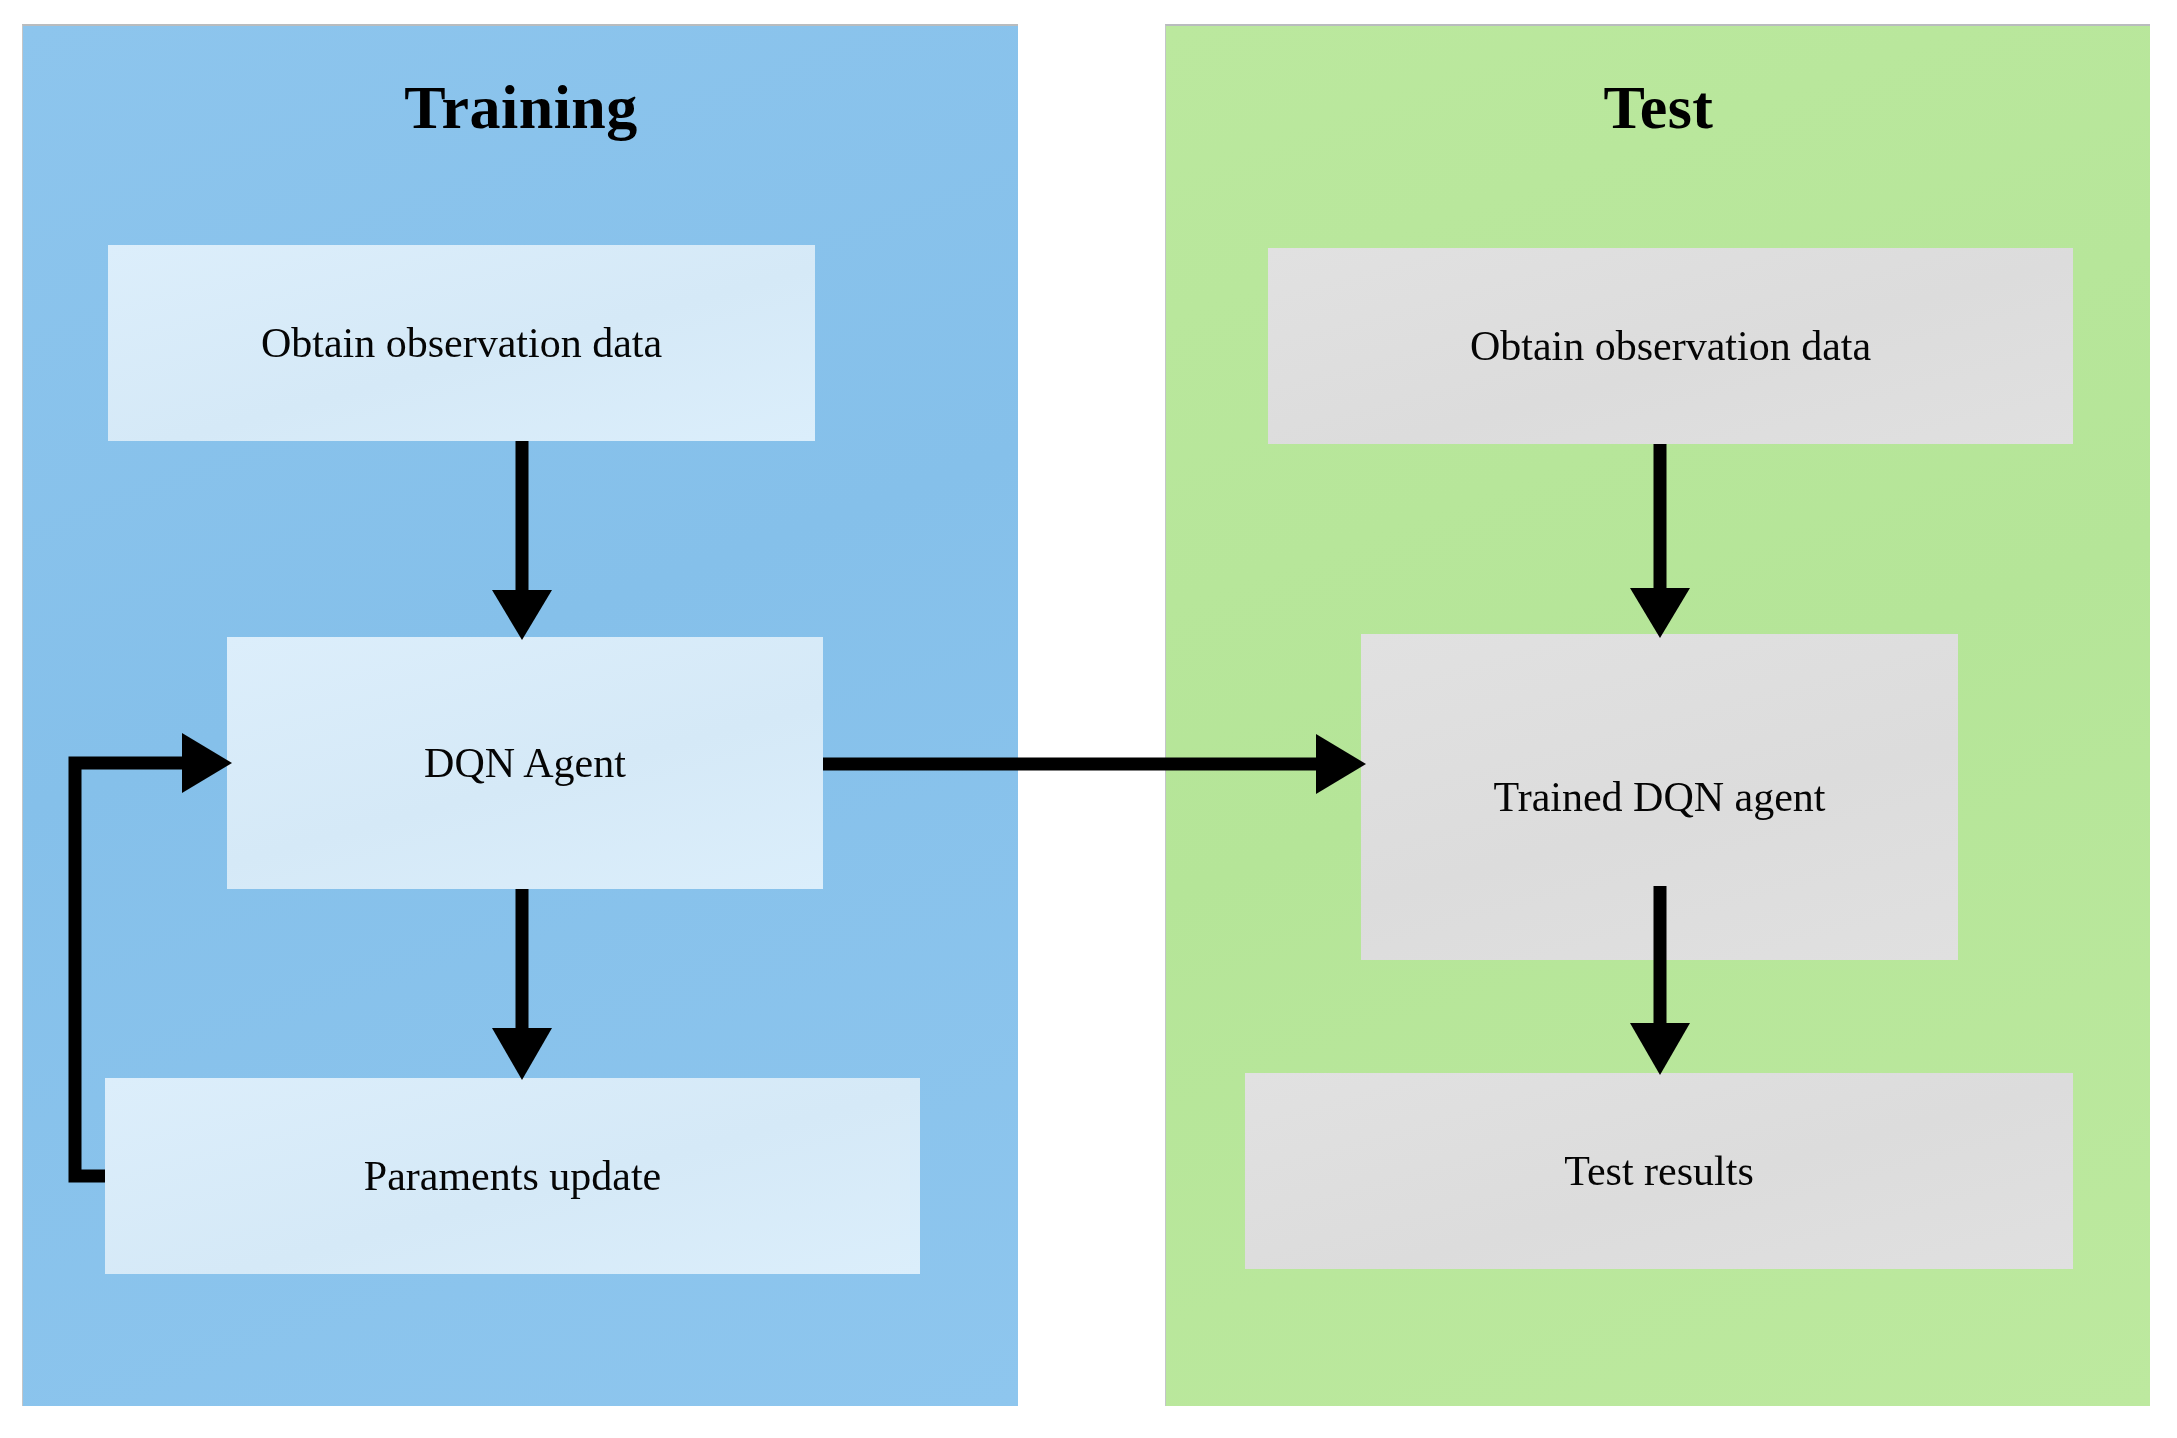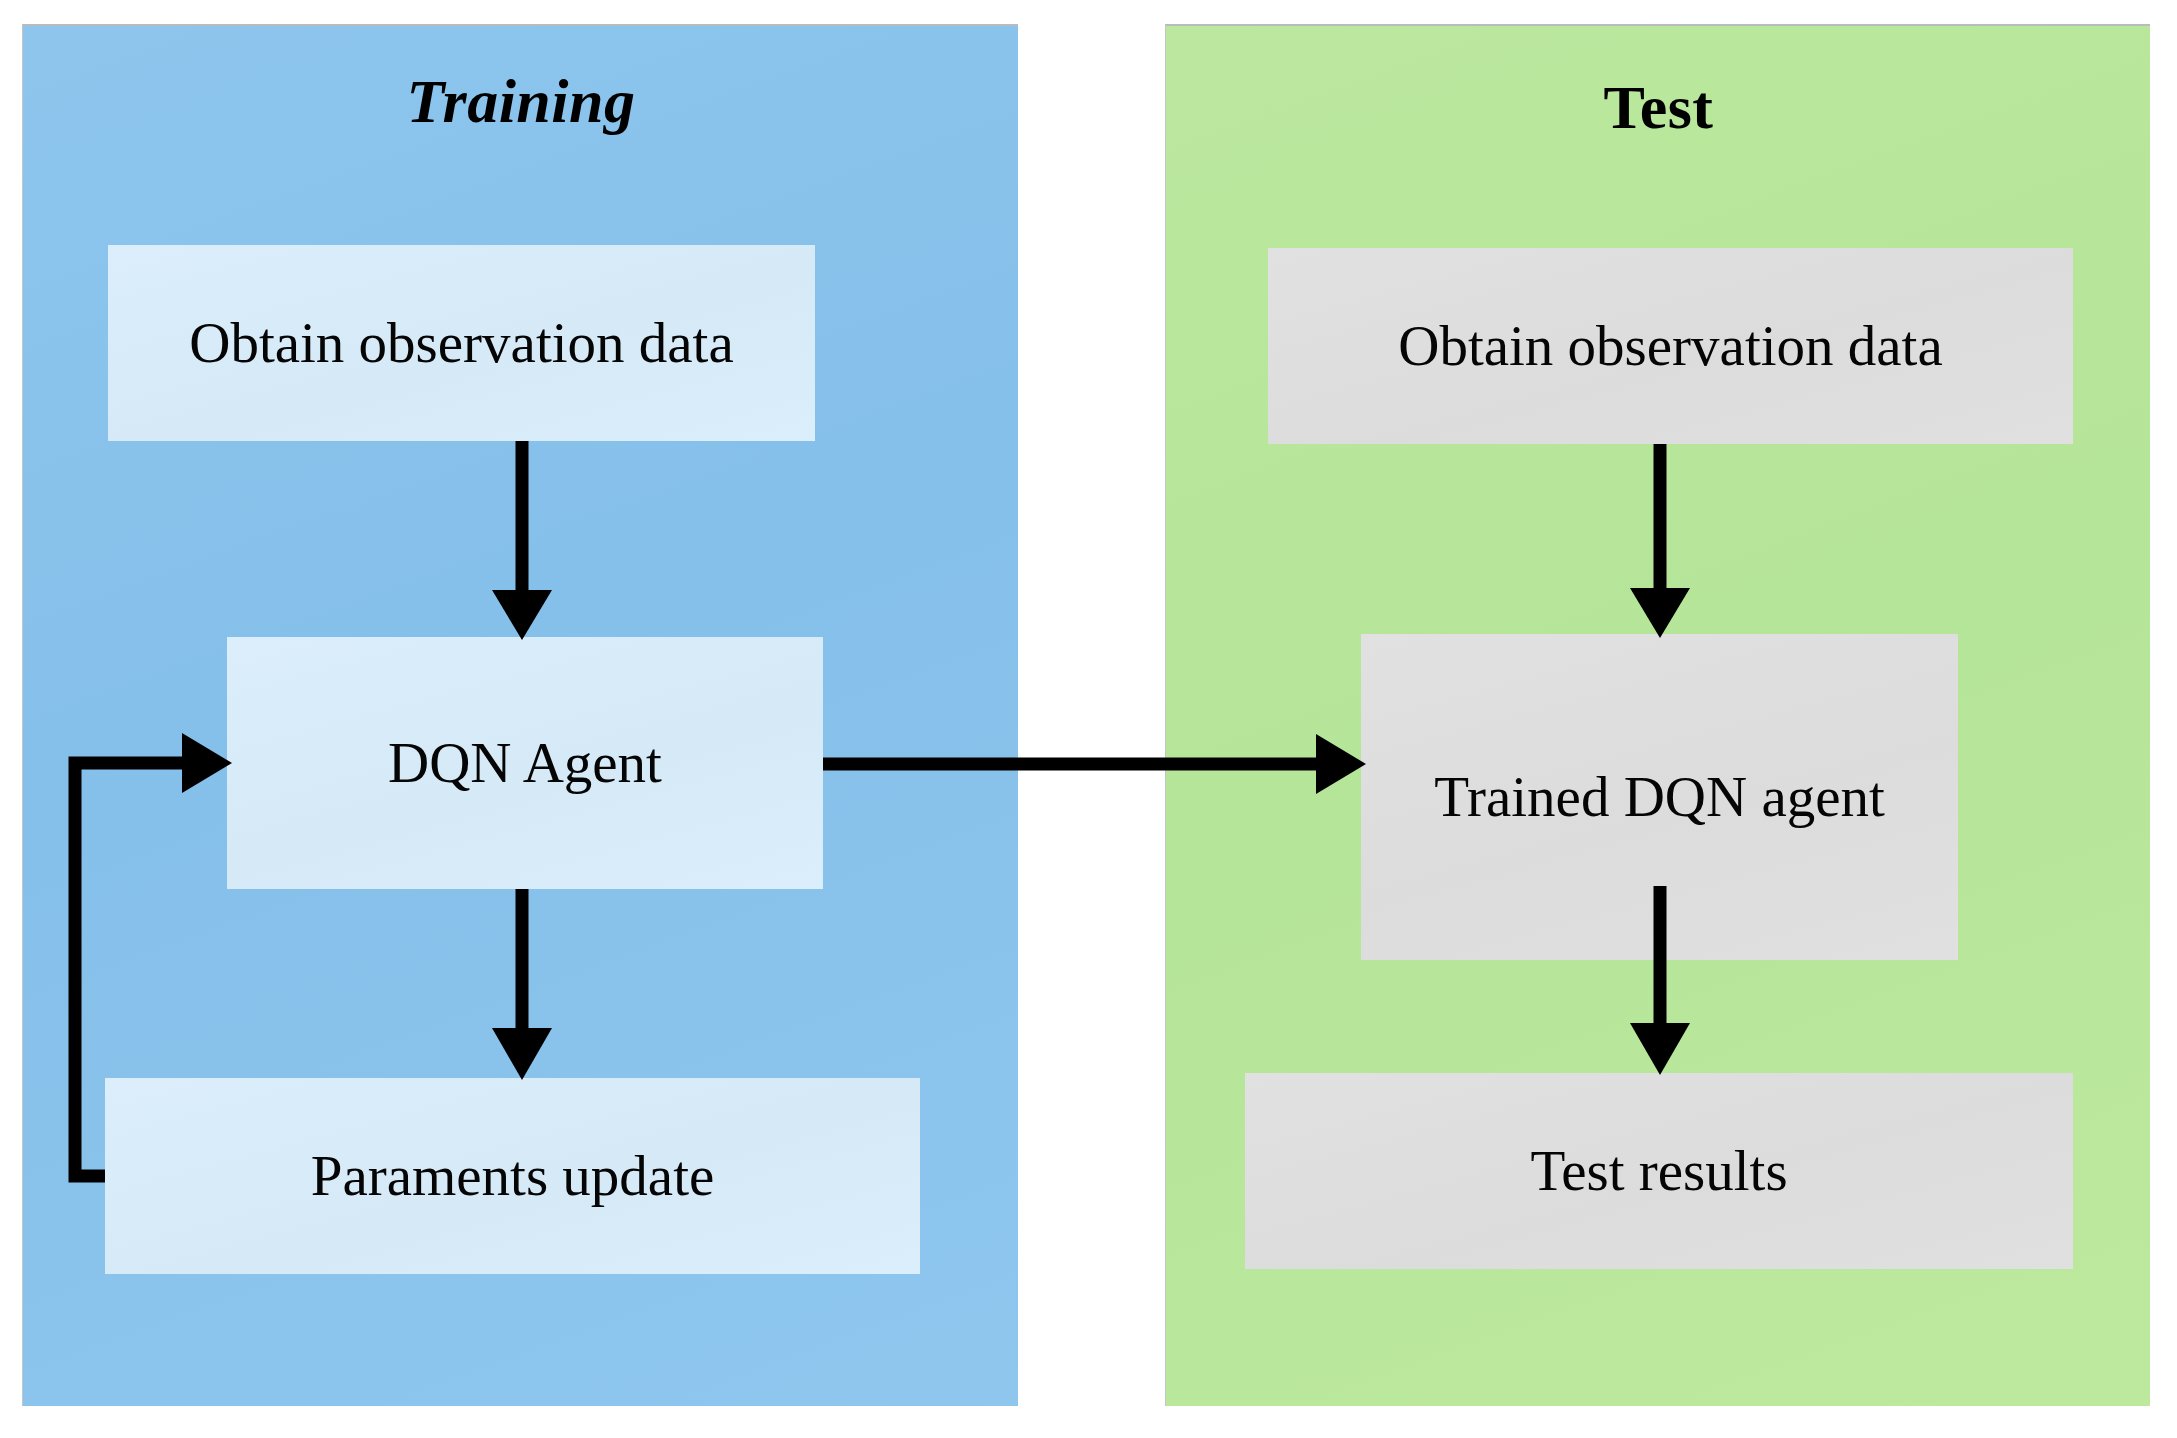--- a/index.html
+++ b/index.html
@@ -48,39 +48,38 @@
     font-weight: bold;
     font-size: 62px;
     line-height: 1;
     color: #000000;
     text-align: center;
     letter-spacing: 0.5px;
     white-space: nowrap;
   }
   #title-training {
     left: 0;
-    top: 44px;
+    top: 50px;
     width: 996px;
-    font-style: italic;
   }
   #title-test {
     left: 0;
     top: 50px;
     width: 985px;
     text-align: center;
   }
 
   
   .node {
     position: absolute;
     display: flex;
     align-items: center;
     justify-content: center;
     text-align: center;
-    font-size: 57px;
+    font-size: 42px;
     line-height: 1.25;
     color: #050505;
     box-sizing: border-box;
     padding: 4px 10px;
   }
   .node-blue {
     background: linear-gradient(165deg, #dceefb 0%, #d5e9f7 55%, #dbeefb 100%);
   }
   .node-gray {
     background: linear-gradient(165deg, #e1e1e1 0%, #dcdcdc 55%, #e0e0e0 100%);

